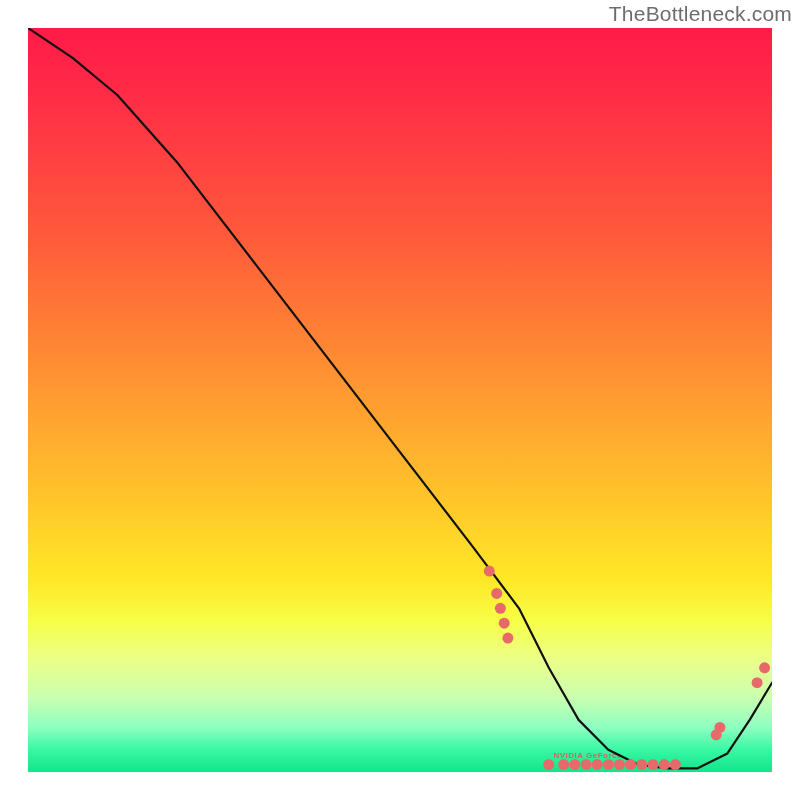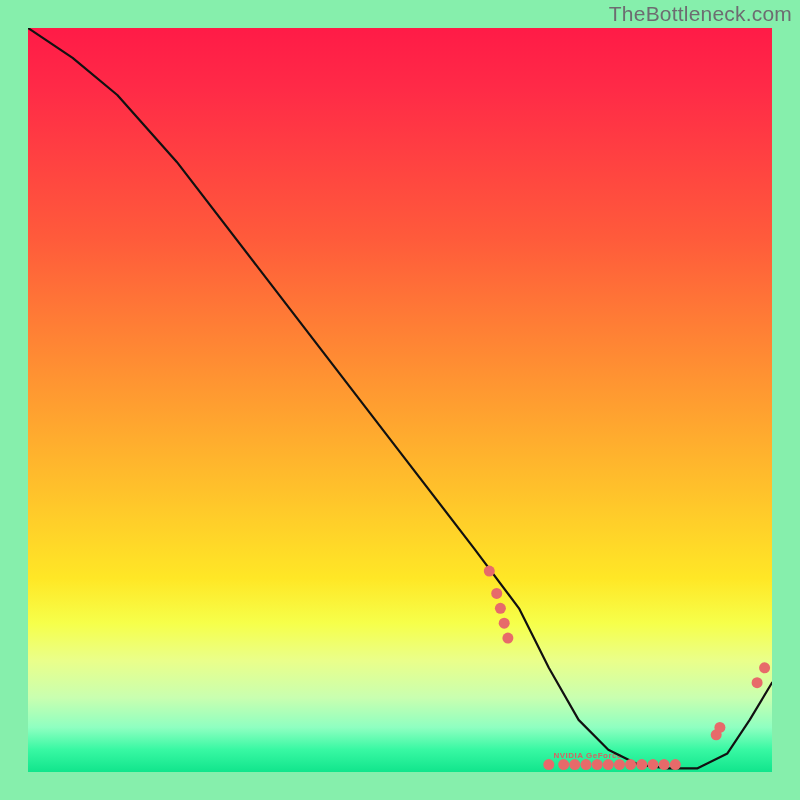--- a/index.html
+++ b/index.html
@@ -8,21 +8,21 @@
     width: 800px;
     height: 800px;
     background: #000;
     overflow: hidden;
     font-family: Arial, Helvetica, sans-serif;
   }
   .frame {
     position: relative;
     width: 800px;
     height: 800px;
-    background: #86efac;
+    background: #ffffff;
   }
   .watermark {
     position: absolute;
     top: 2px;
     right: 8px;
     color: #6d6c71;
     font-size: 21px;
     font-weight: 500;
     letter-spacing: 0.2px;
     z-index: 5;

